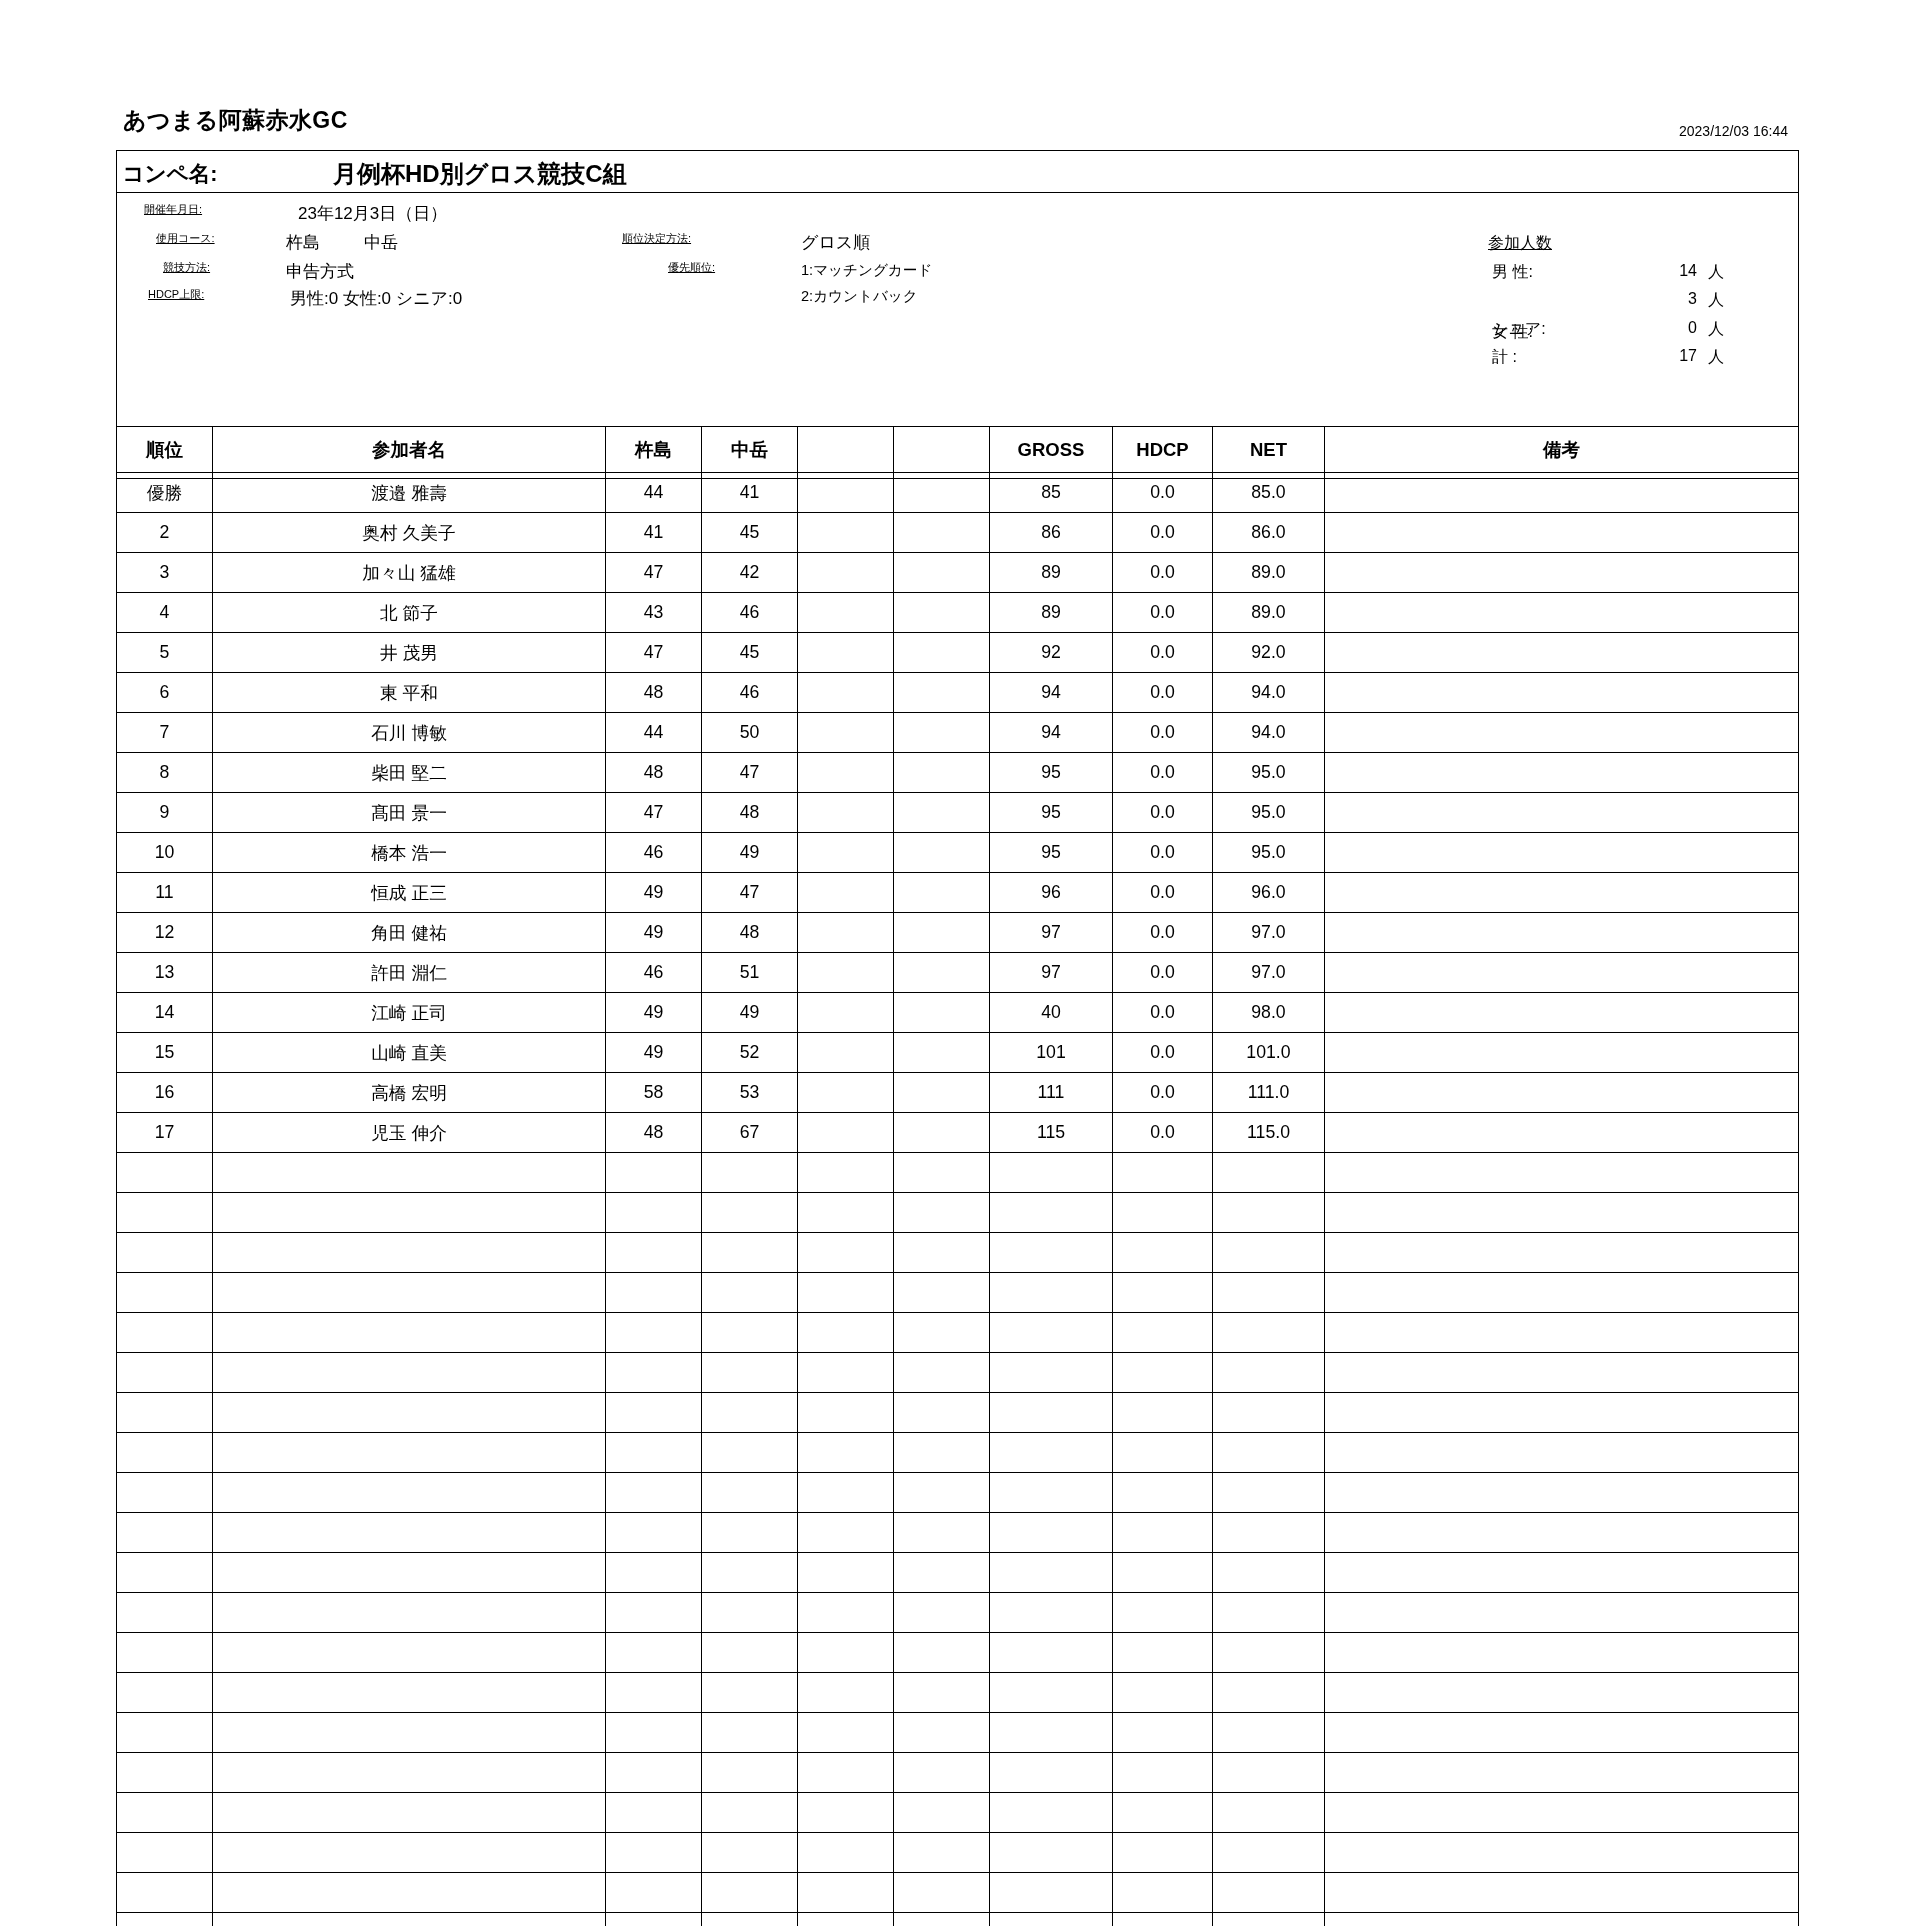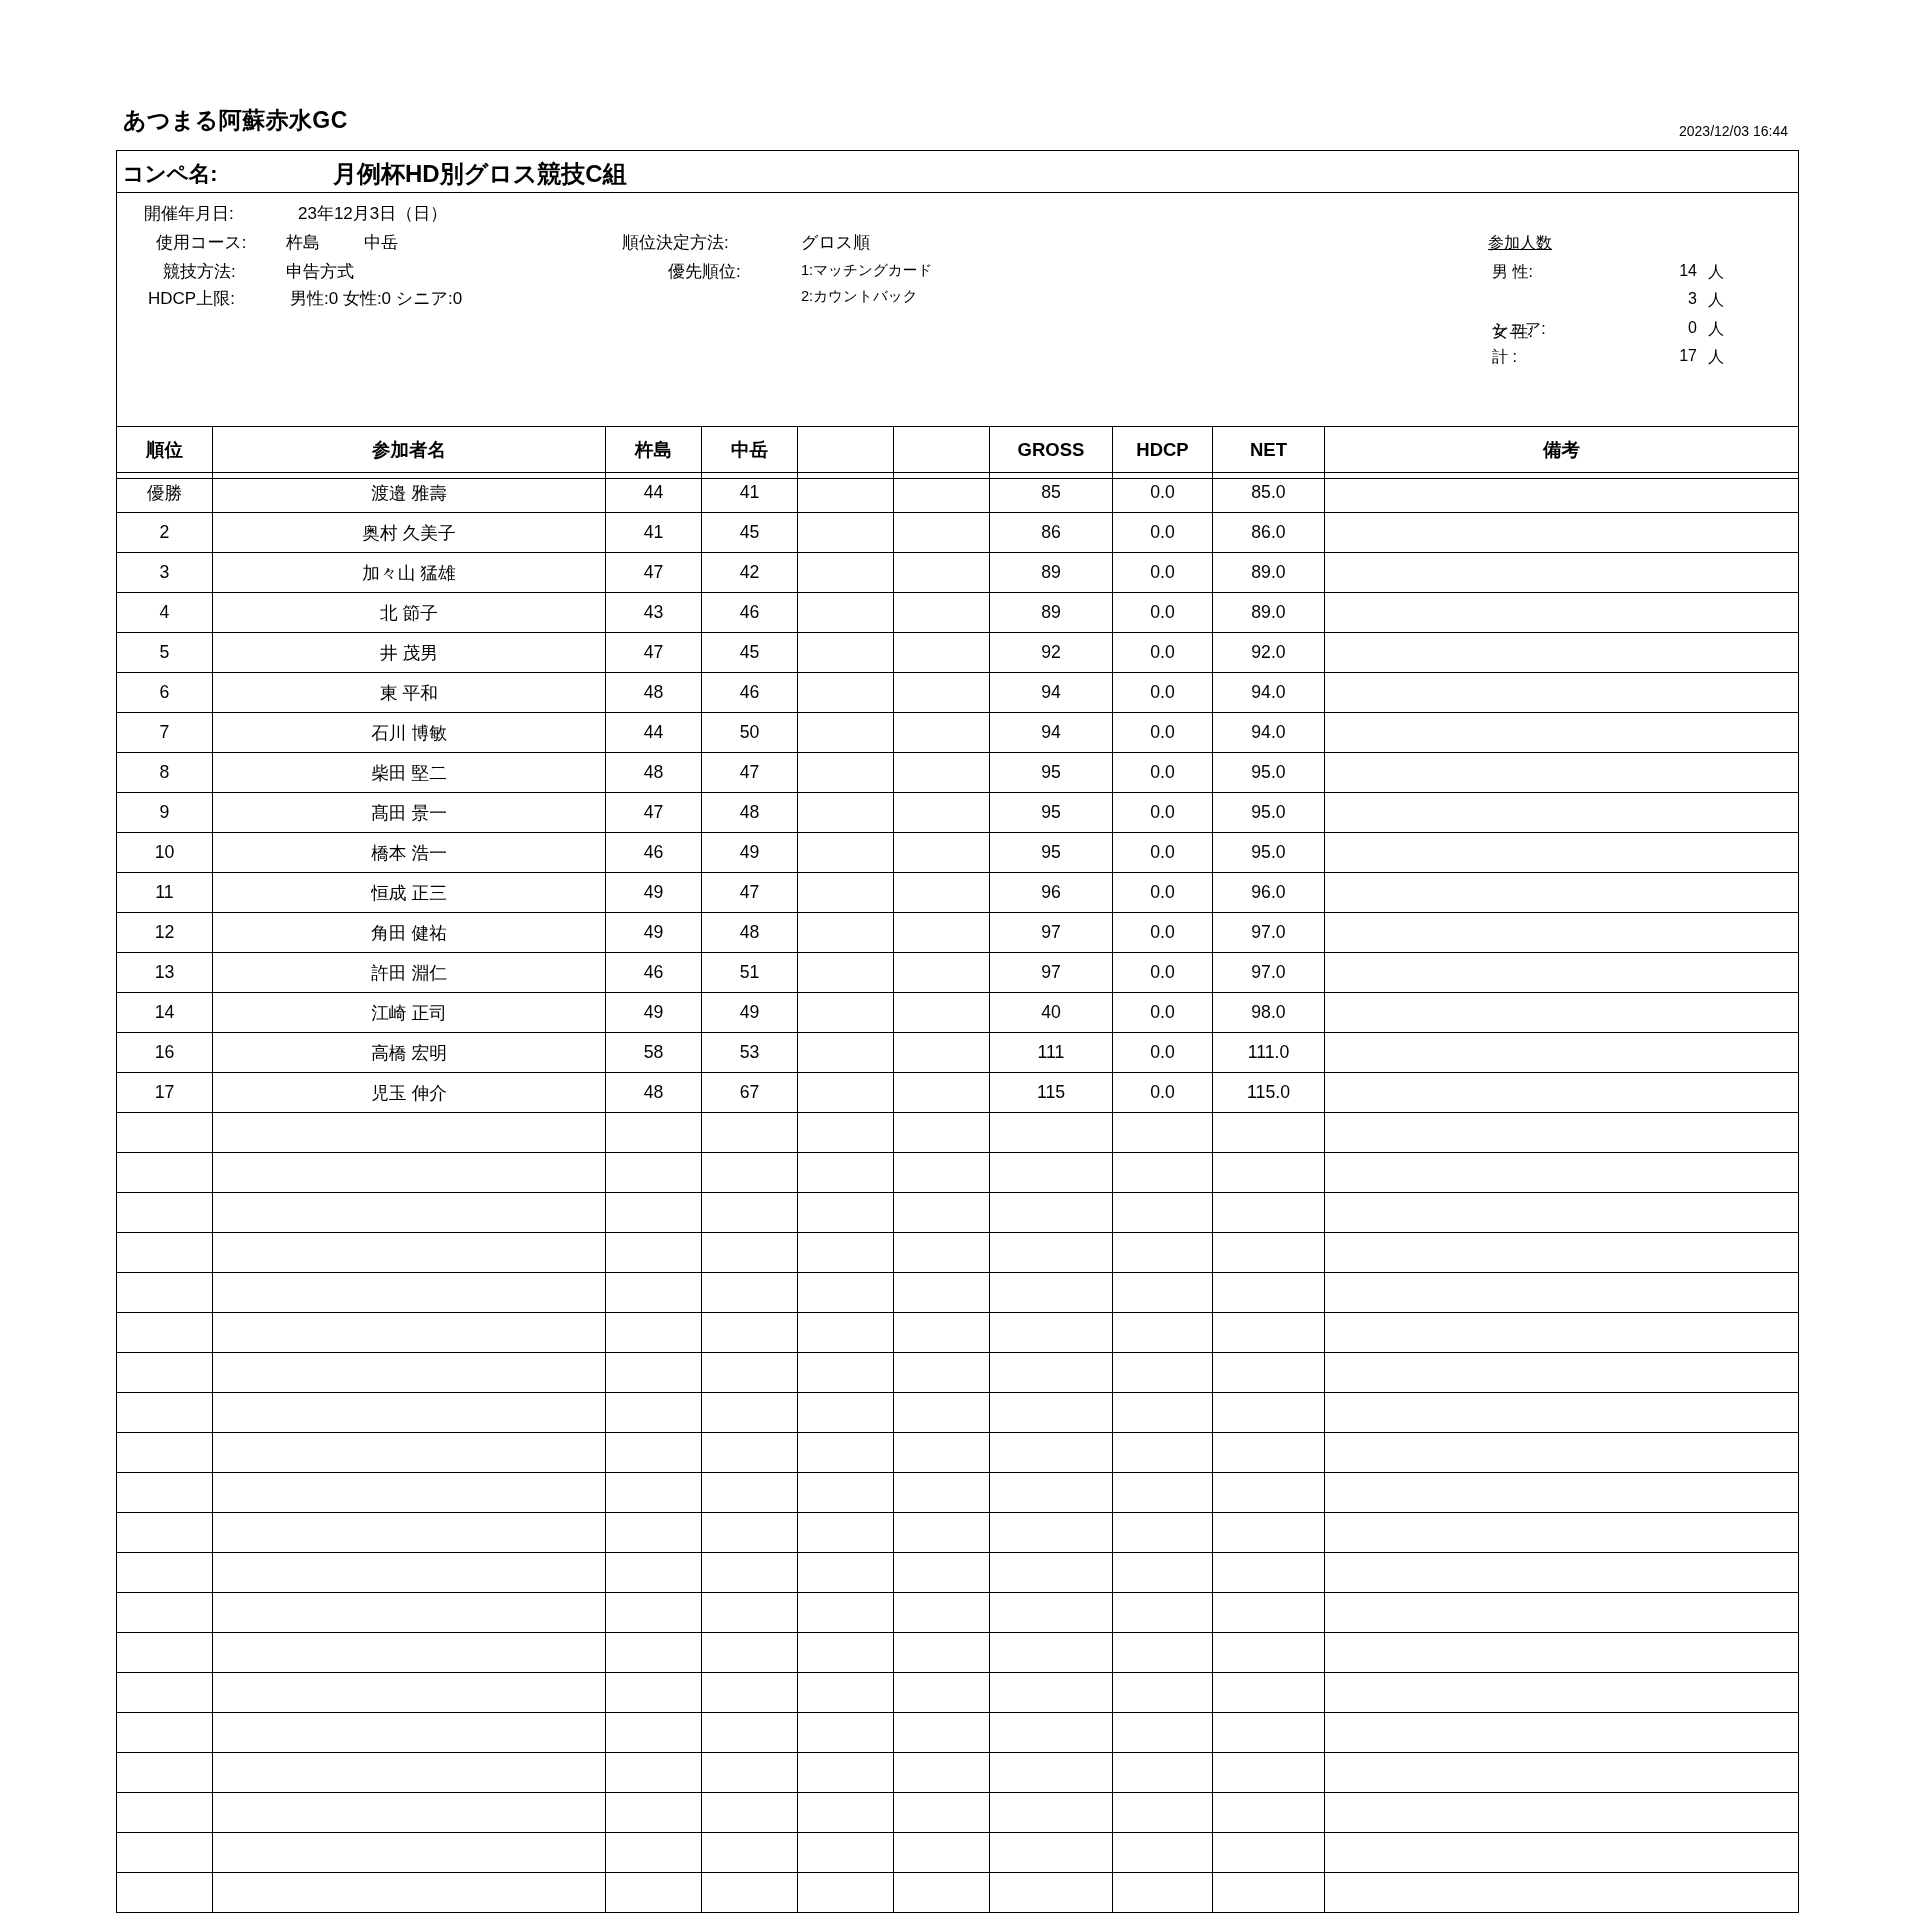--- a/index.html
+++ b/index.html
@@ -69,22 +69,23 @@
   .info-title-value {
     position: absolute;
     left: 216px;
     top: 7px;
     font-size: 24px;
     font-weight: bold;
     white-space: nowrap;
   }
   .lbl {
     position: absolute;
-    font-size: 17px;
-    white-space: nowrap;
+    font-size: 11px;
+    white-space: nowrap;
+    text-decoration: underline;
   }
   .val {
     position: absolute;
     font-size: 17px;
     white-space: nowrap;
   }
   .small-val {
     position: absolute;
     font-size: 14.6px;
     white-space: nowrap;
@@ -401,20 +402,32 @@
             <td>49</td>
             <td>49</td>
             <td class="blank">&nbsp;</td>
             <td class="blank">&nbsp;</td>
             <td>40</td>
             <td>0.0</td>
             <td class="net">98.0</td>
             <td class="blank">&nbsp;</td>
           </tr>
           <tr>
+            <td class="rank">15</td>
+            <td class="name">山崎 直美</td>
+            <td>49</td>
+            <td>52</td>
+            <td class="blank">&nbsp;</td>
+            <td class="blank">&nbsp;</td>
+            <td>101</td>
+            <td>0.0</td>
+            <td class="net">101.0</td>
+            <td class="blank">&nbsp;</td>
+          </tr>
+          <tr>
             <td class="rank">16</td>
             <td class="name">高橋 宏明</td>
             <td>58</td>
             <td>53</td>
             <td class="blank">&nbsp;</td>
             <td class="blank">&nbsp;</td>
             <td>111</td>
             <td>0.0</td>
             <td class="net">111.0</td>
             <td class="blank">&nbsp;</td>

